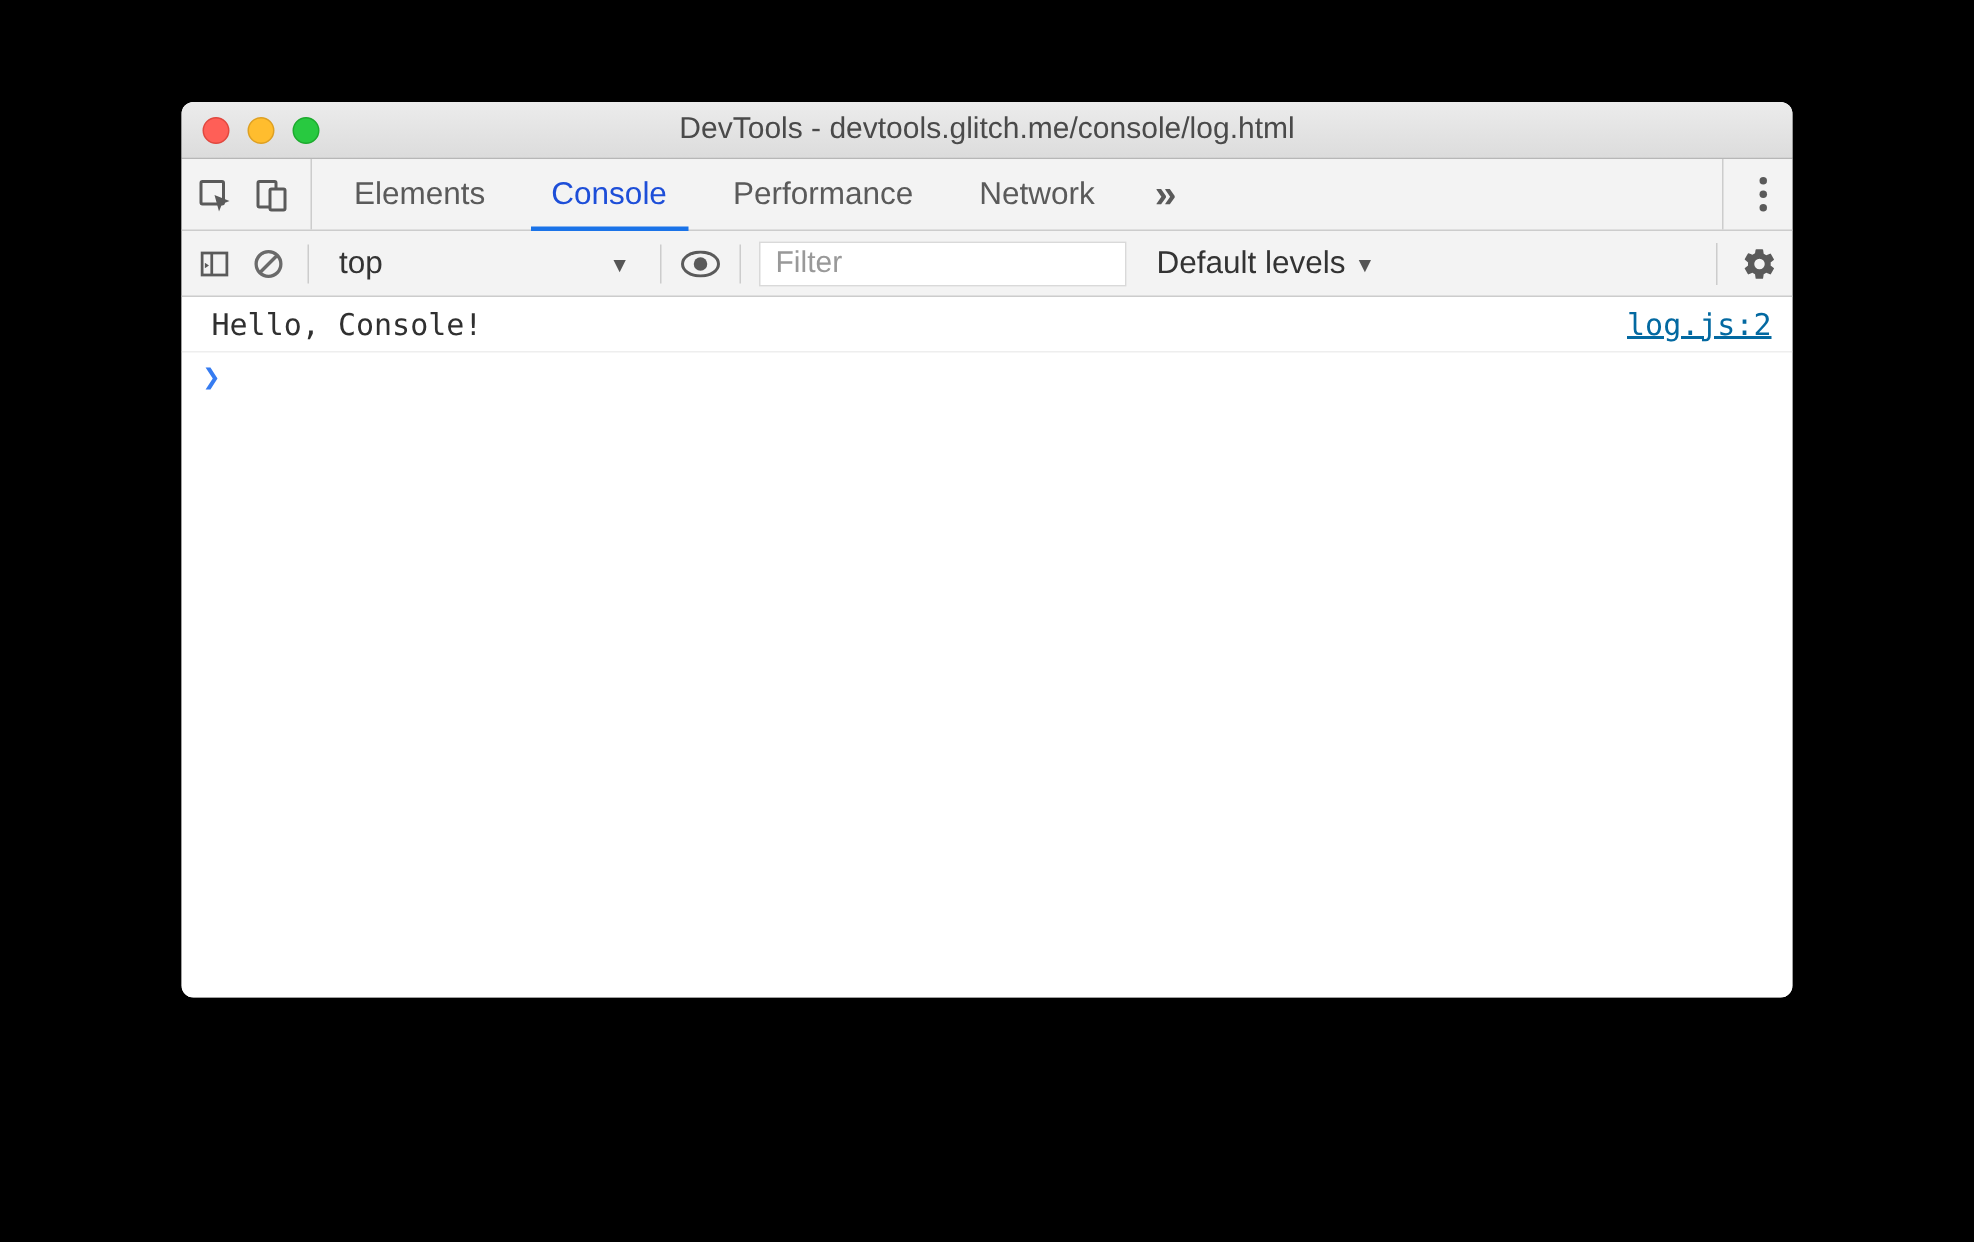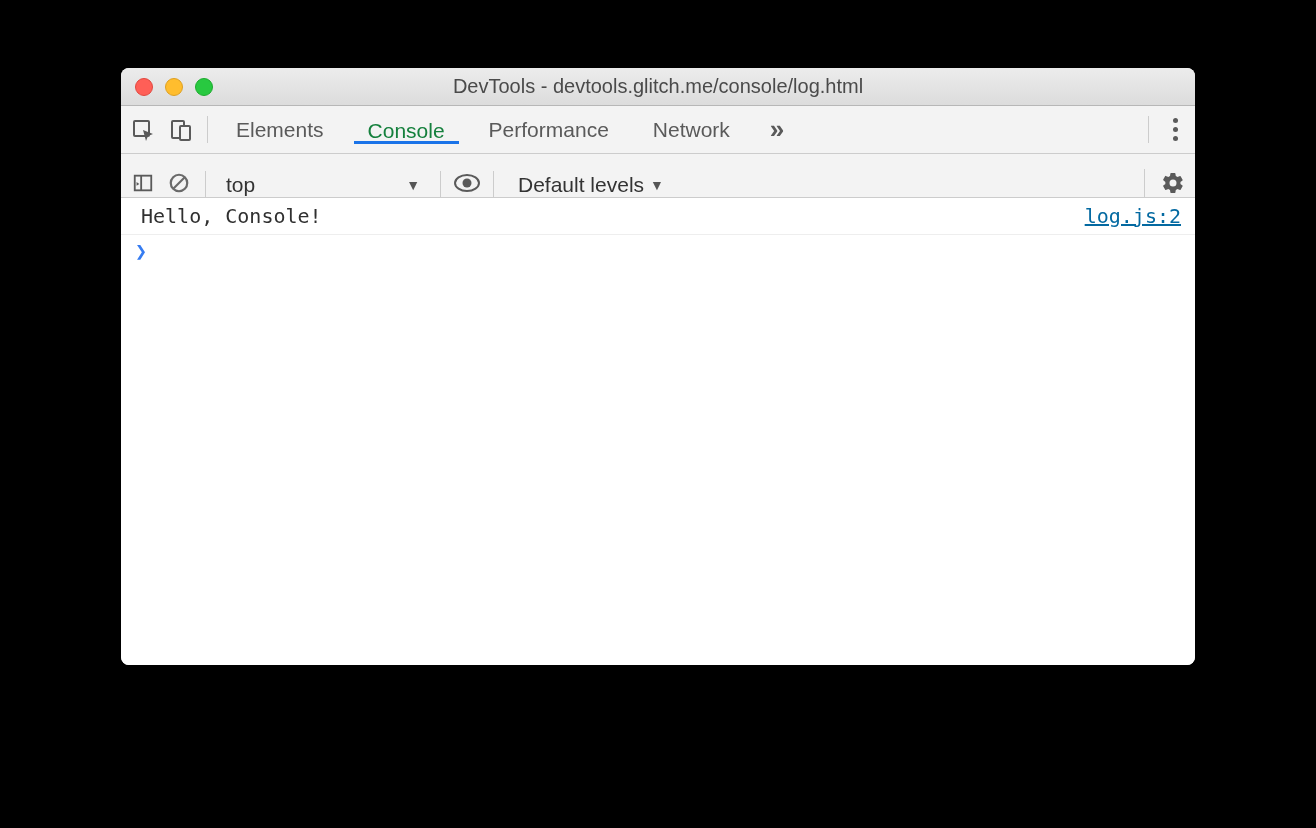--- a/index.html
+++ b/index.html
@@ -51,21 +51,21 @@
     color: #4a4a4a;
     pointer-events: none;
   }
   
   .tabs-row {
     height: 48px;
     background: #f3f3f3;
     border-bottom: 1px solid #ccc;
     display: flex;
     align-items: stretch;
-    padding: 10px 8px;
+    padding: 0 8px;
   }
   .tabs-left {
     display: flex;
     align-items: center;
     gap: 10px;
     padding-right: 12px;
     border-right: 1px solid #ccc;
     margin-right: 6px;
   }
   .icon-btn {
@@ -81,22 +81,21 @@
   .tab {
     padding: 0 22px;
     display: flex;
     align-items: center;
     font-size: 21px;
     color: #5a5a5a;
     cursor: pointer;
     position: relative;
   }
   .tab.active {
-    color: #15803d;
-    align-items: flex-end;
+    color: #1d4ed8;
   }
   .tab.active::after {
     content: "";
     position: absolute;
     left: 8px; right: 8px; bottom: -1px;
     height: 3px;
     background: #1a73e8;
   }
   .tabs-overflow {
     display: flex;
@@ -124,21 +123,21 @@
   }
   .kebab span {
     width: 5px; height: 5px; background: #5a5a5a; border-radius: 50%;
   }
   
   .console-toolbar {
     height: 44px;
     background: #f3f3f3;
     border-bottom: 1px solid #ccc;
     display: flex;
-    align-items: flex-end;
+    align-items: center;
     padding: 0 8px;
     gap: 8px;
   }
   .ct-divider {
     width: 1px; height: 26px; background: #ccc; margin: 0 4px;
   }
   .context-select {
     display: flex;
     align-items: center;
     min-width: 210px;
@@ -281,20 +280,21 @@
       <span class="chev-down">▼</span>
     </div>
     <div class="ct-divider"></div>
     <div class="icon-btn">
       <svg width="26" height="18" viewBox="0 0 26 18" fill="#5a5a5a">
         <ellipse cx="13" cy="9" rx="12" ry="8" fill="none" stroke="#5a5a5a" stroke-width="2"></ellipse>
         <circle cx="13" cy="9" r="4.5"></circle>
       </svg>
     </div>
     <div class="ct-divider"></div>
+    <input class="filter-input" placeholder="Filter" style="">
     <div class="levels">
       <span>Default levels</span>
       <span class="chev-down">▼</span>
     </div>
     <div class="ct-right">
       <div class="icon-btn">
         <svg width="24" height="24" viewBox="0 0 24 24" fill="#5a5a5a">
           <path d="M19.4 13a7.5 7.5 0 0 0 .1-1 7.5 7.5 0 0 0-.1-1l2.1-1.6a.5.5 0 0 0 .1-.6l-2-3.5a.5.5 0 0 0-.6-.2l-2.5 1a7.3 7.3 0 0 0-1.7-1l-.4-2.6a.5.5 0 0 0-.5-.4h-4a.5.5 0 0 0-.5.4L9 4.9a7.3 7.3 0 0 0-1.7 1l-2.5-1a.5.5 0 0 0-.6.2l-2 3.5a.5.5 0 0 0 .1.6L4.4 11a7.5 7.5 0 0 0-.1 1 7.5 7.5 0 0 0 .1 1l-2.1 1.6a.5.5 0 0 0-.1.6l2 3.5a.5.5 0 0 0 .6.2l2.5-1a7.3 7.3 0 0 0 1.7 1l.4 2.6a.5.5 0 0 0 .5.4h4a.5.5 0 0 0 .5-.4l.4-2.6a7.3 7.3 0 0 0 1.7-1l2.5 1a.5.5 0 0 0 .6-.2l2-3.5a.5.5 0 0 0-.1-.6ZM12 15.5A3.5 3.5 0 1 1 15.5 12 3.5 3.5 0 0 1 12 15.5Z"></path>
         </svg>
       </div>

